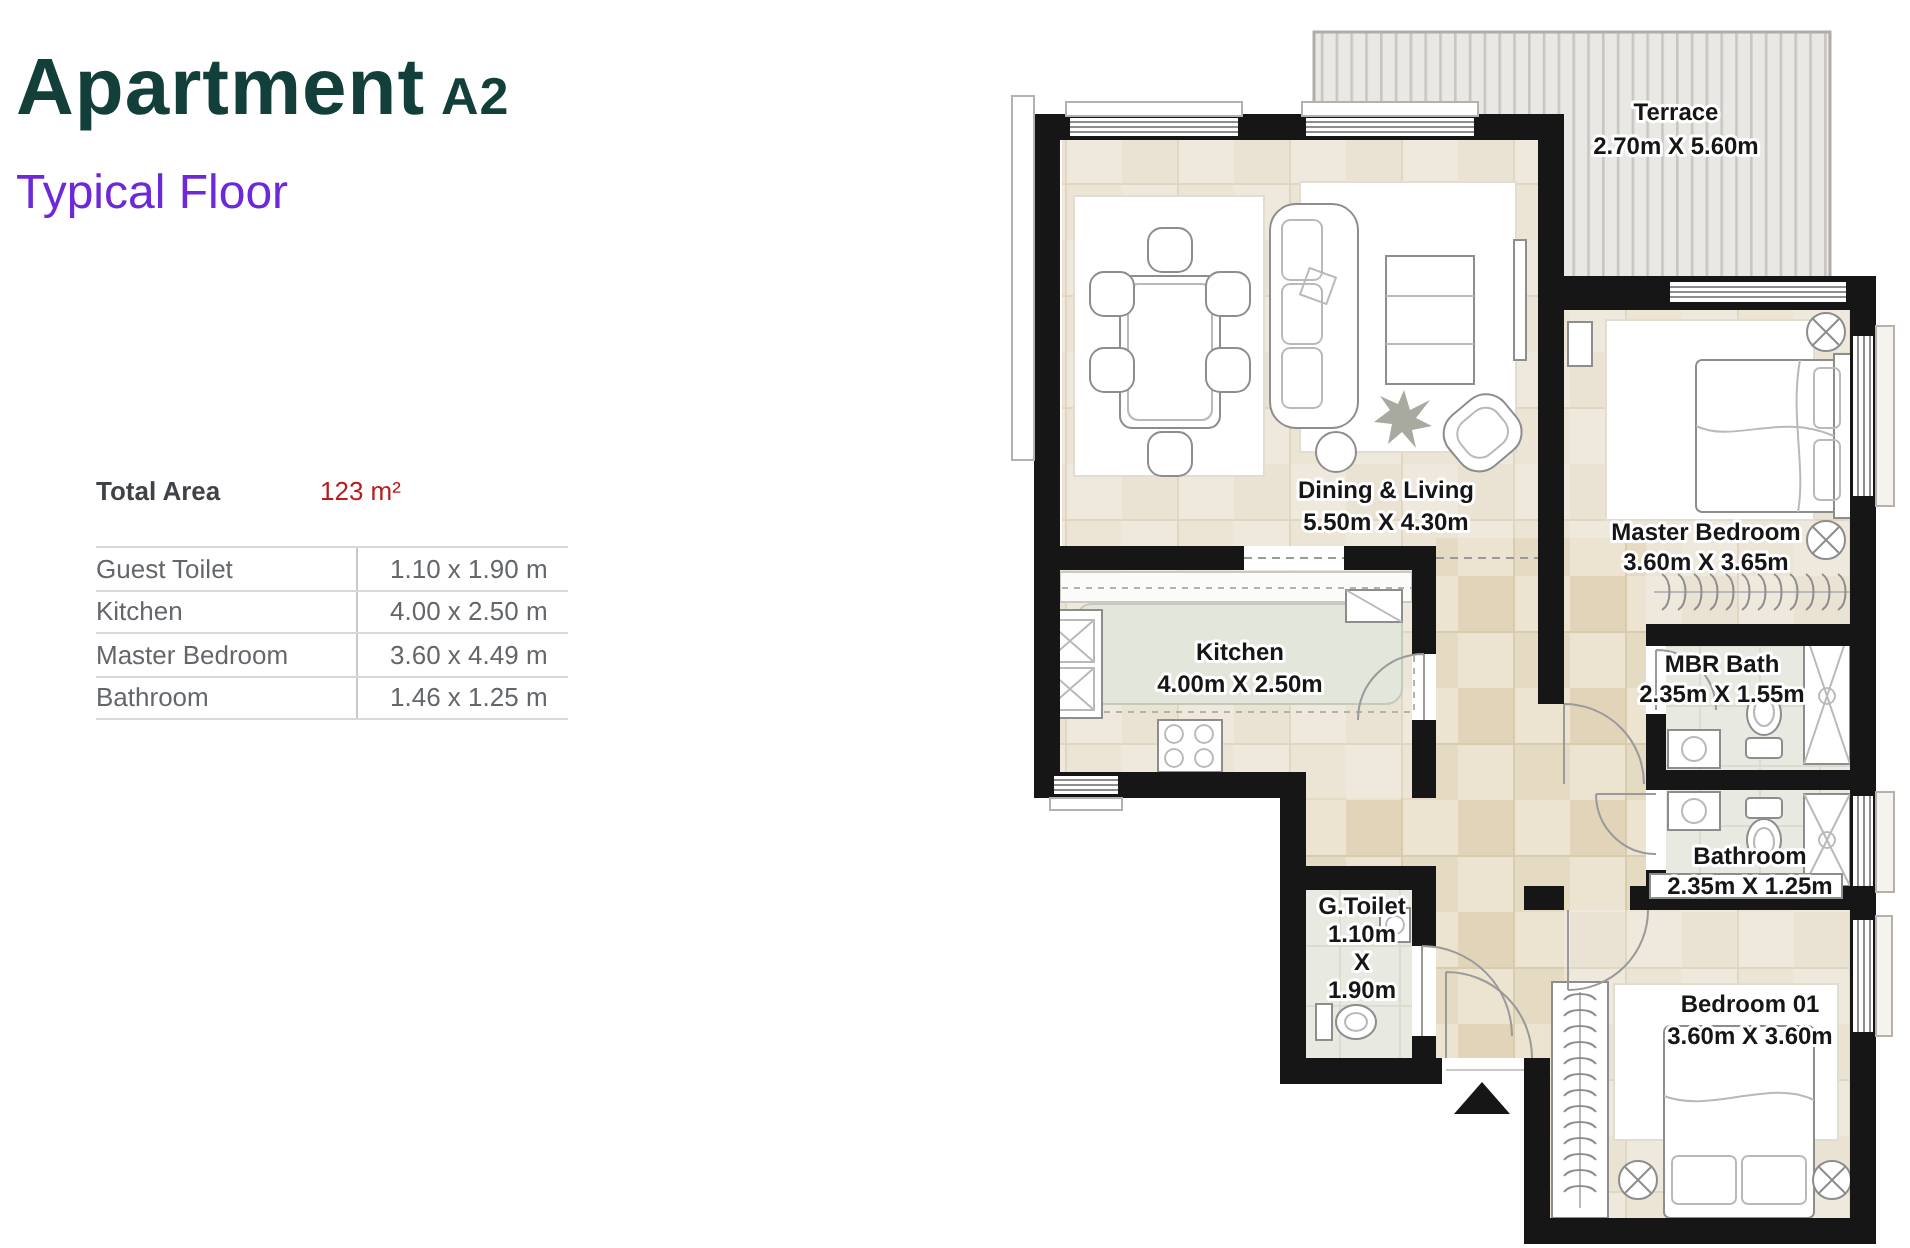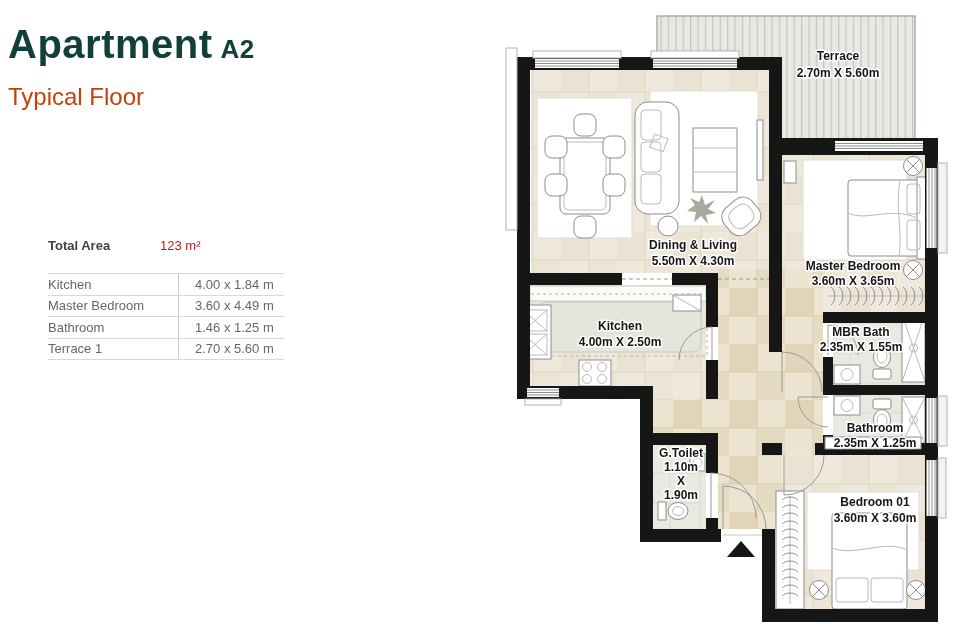--- a/index.html
+++ b/index.html
@@ -3,21 +3,21 @@
 <meta charset="utf-8">
 <style>
   html,body{margin:0;padding:0;}
   body{
     width:955px;height:624px;position:relative;overflow:hidden;
     background:#ffffff;font-family:"Liberation Sans",sans-serif;
   }
   .header{position:absolute;left:8px;top:22px;}
   .title{font-size:40px;font-weight:700;color:#123f3a;letter-spacing:.5px;}
   .title .variant{font-size:26px;font-weight:700;margin-left:8px;}
-  .subtitle{font-size:24px;font-weight:400;color:#c2410c;margin-top:16px;}
+  .subtitle{font-size:24px;font-weight:400;color:#6d28d9;margin-top:16px;}
   .area-block{position:absolute;left:48px;top:238px;width:236px;font-size:13px;color:#63676b;}
   .total-row{display:flex;align-items:baseline;height:20px;}
   .total-label{font-weight:700;color:#3f4347;width:112px;}
   .total-value{color:#b91c1c;}
   .rows{margin-top:15px;border-top:1px solid #d8d8d8;}
   .row{display:flex;align-items:center;height:20.5px;border-bottom:1px solid #d8d8d8;}
   .row .lbl{width:130px;}
   .row .val{border-left:1px solid #c9c9c9;padding-left:16px;flex:1;height:100%;display:flex;align-items:center;}
   .plan{position:absolute;left:505px;top:8px;}
   svg text{font-family:"Liberation Sans",sans-serif;}
@@ -38,34 +38,34 @@
   <div class="subtitle">Typical Floor</div>
 </div>
 
 <div class="area-block">
   <div class="total-row">
     <span class="total-label">Total Area</span>
     <span class="total-value">123 m²</span>
   </div>
   <div class="rows">
     <div class="row">
+        <span class="lbl">Guest Toilet</span>
+        <span class="val">1.10 x 1.90 m</span>
+      </div>
+    <div class="row">
         <span class="lbl">Kitchen</span>
-        <span class="val">4.00 x 1.84 m</span>
+        <span class="val">4.00 x 2.50 m</span>
       </div>
     <div class="row">
         <span class="lbl">Master Bedroom</span>
         <span class="val">3.60 x 4.49 m</span>
       </div>
     <div class="row">
         <span class="lbl">Bathroom</span>
         <span class="val">1.46 x 1.25 m</span>
-      </div>
-    <div class="row">
-        <span class="lbl">Terrace 1</span>
-        <span class="val">2.70 x 5.60 m</span>
       </div>
   </div>
 </div>
 
 <svg class="plan" width="450" height="614" viewBox="0 0 450 614">
   <defs>
     <pattern id="tileL" width="56" height="56" patternUnits="userSpaceOnUse">
       <rect width="56" height="56" fill="#efe9dd"></rect>
       <rect width="28" height="28" fill="#eae2d2"></rect>
       <rect x="28" y="28" width="28" height="28" fill="#ece5d6"></rect>

